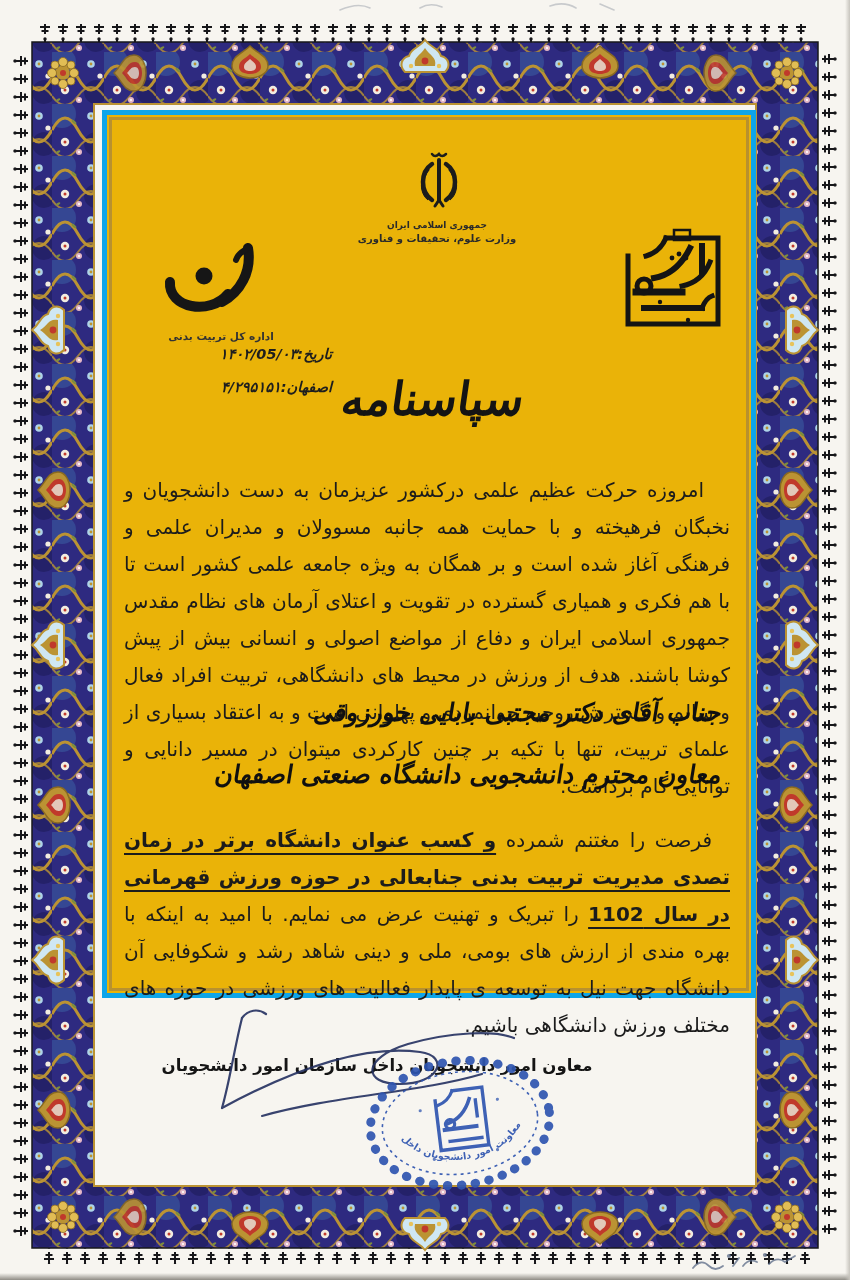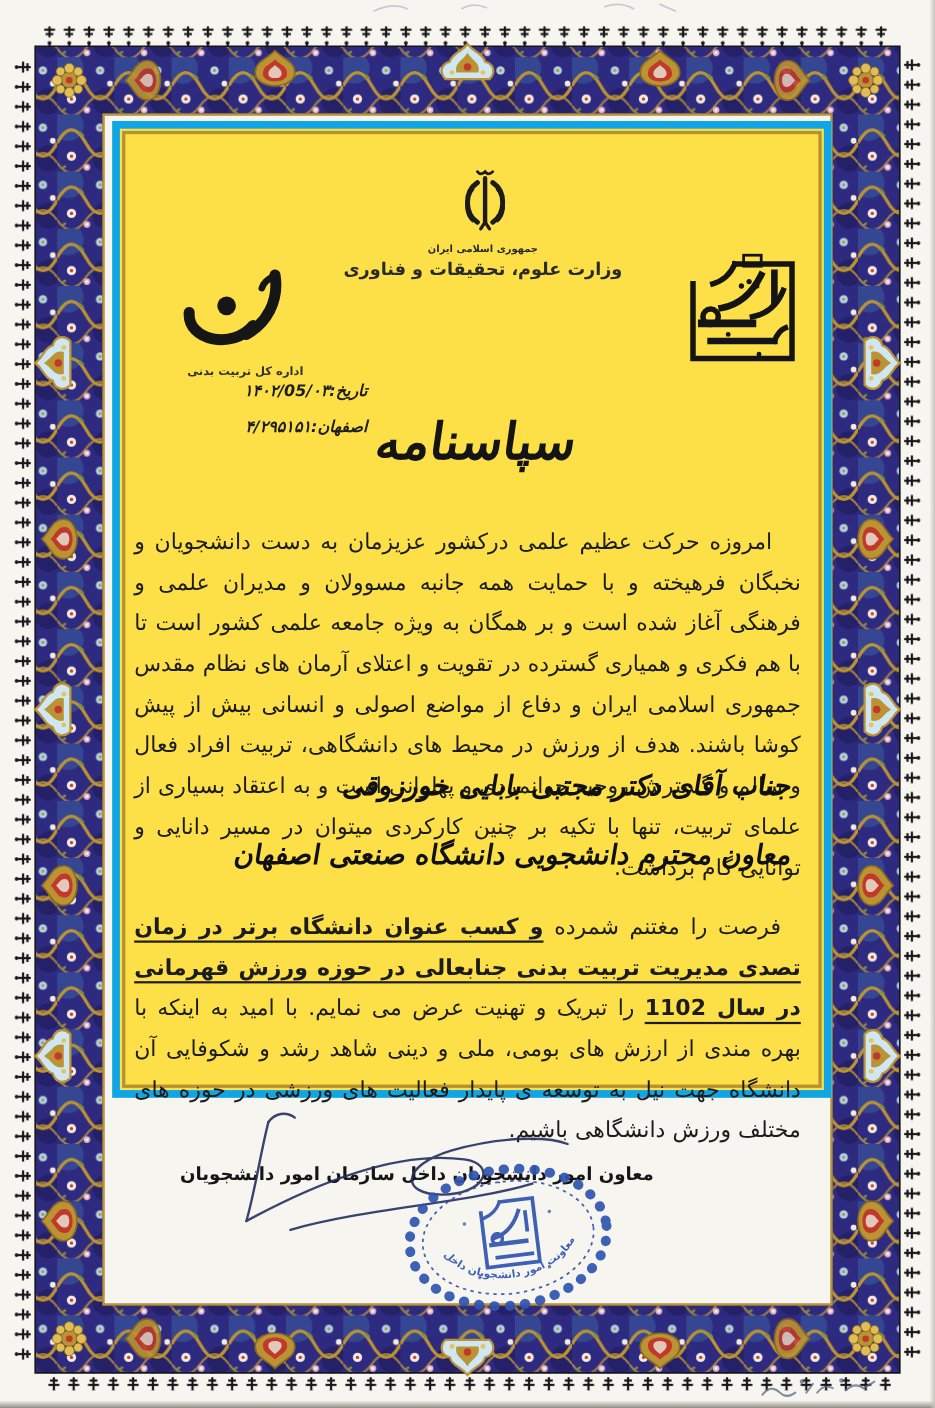--- a/index.html
+++ b/index.html
@@ -5,30 +5,30 @@
   html,body{margin:0;padding:0;background:#d9d6d0;}
   .page{
     position:relative;width:850px;height:1280px;margin:0 auto;
     background:#f7f5f0;overflow:hidden;
     font-family:"DejaVu Sans",sans-serif;
   }
   .frame-svg{position:absolute;left:0;top:0;width:850px;height:1280px;}
   
   .inner{
     position:absolute;left:102px;top:110px;width:654px;height:888px;
-    background:#fde047;border:7px solid #0ea5e9;box-sizing:border-box;padding:2px;
+    background:#eab308;border:5px solid #0ea5e9;box-sizing:border-box;padding:2px;
   }
   .inner-gold{
     width:100%;height:100%;box-sizing:border-box;
     border:3px solid #b8912f;position:relative;direction:rtl;
   }
   .abs{position:absolute;}
   .gov-line{width:260px;left:195px;text-align:center;font-weight:bold;color:#2a2a2a;}
   .gov-line.l1{top:100px;font-size:9px;letter-spacing:.5px;}
-  .gov-line.l2{top:113px;font-size:16px;}
+  .gov-line.l2{top:113px;font-size:10px;}
   .pe-label{top:210px;left:34px;width:150px;text-align:center;font-size:10.5px;font-weight:bold;color:#333;}
   .meta{left:30px;top:226px;width:190px;color:#1e1e1e;font-weight:bold;font-style:italic;font-size:14.5px;direction:rtl;text-align:right;}
   .meta .row{margin-bottom:17px;white-space:nowrap;}
   .title{
     top:252px;left:0;width:100%;text-align:center;
     font-size:46px;font-weight:bold;font-style:italic;color:#141414;
     transform:skewX(6deg);
   }
   .para{
     right:16px;width:606px;color:#1c1c1c;

